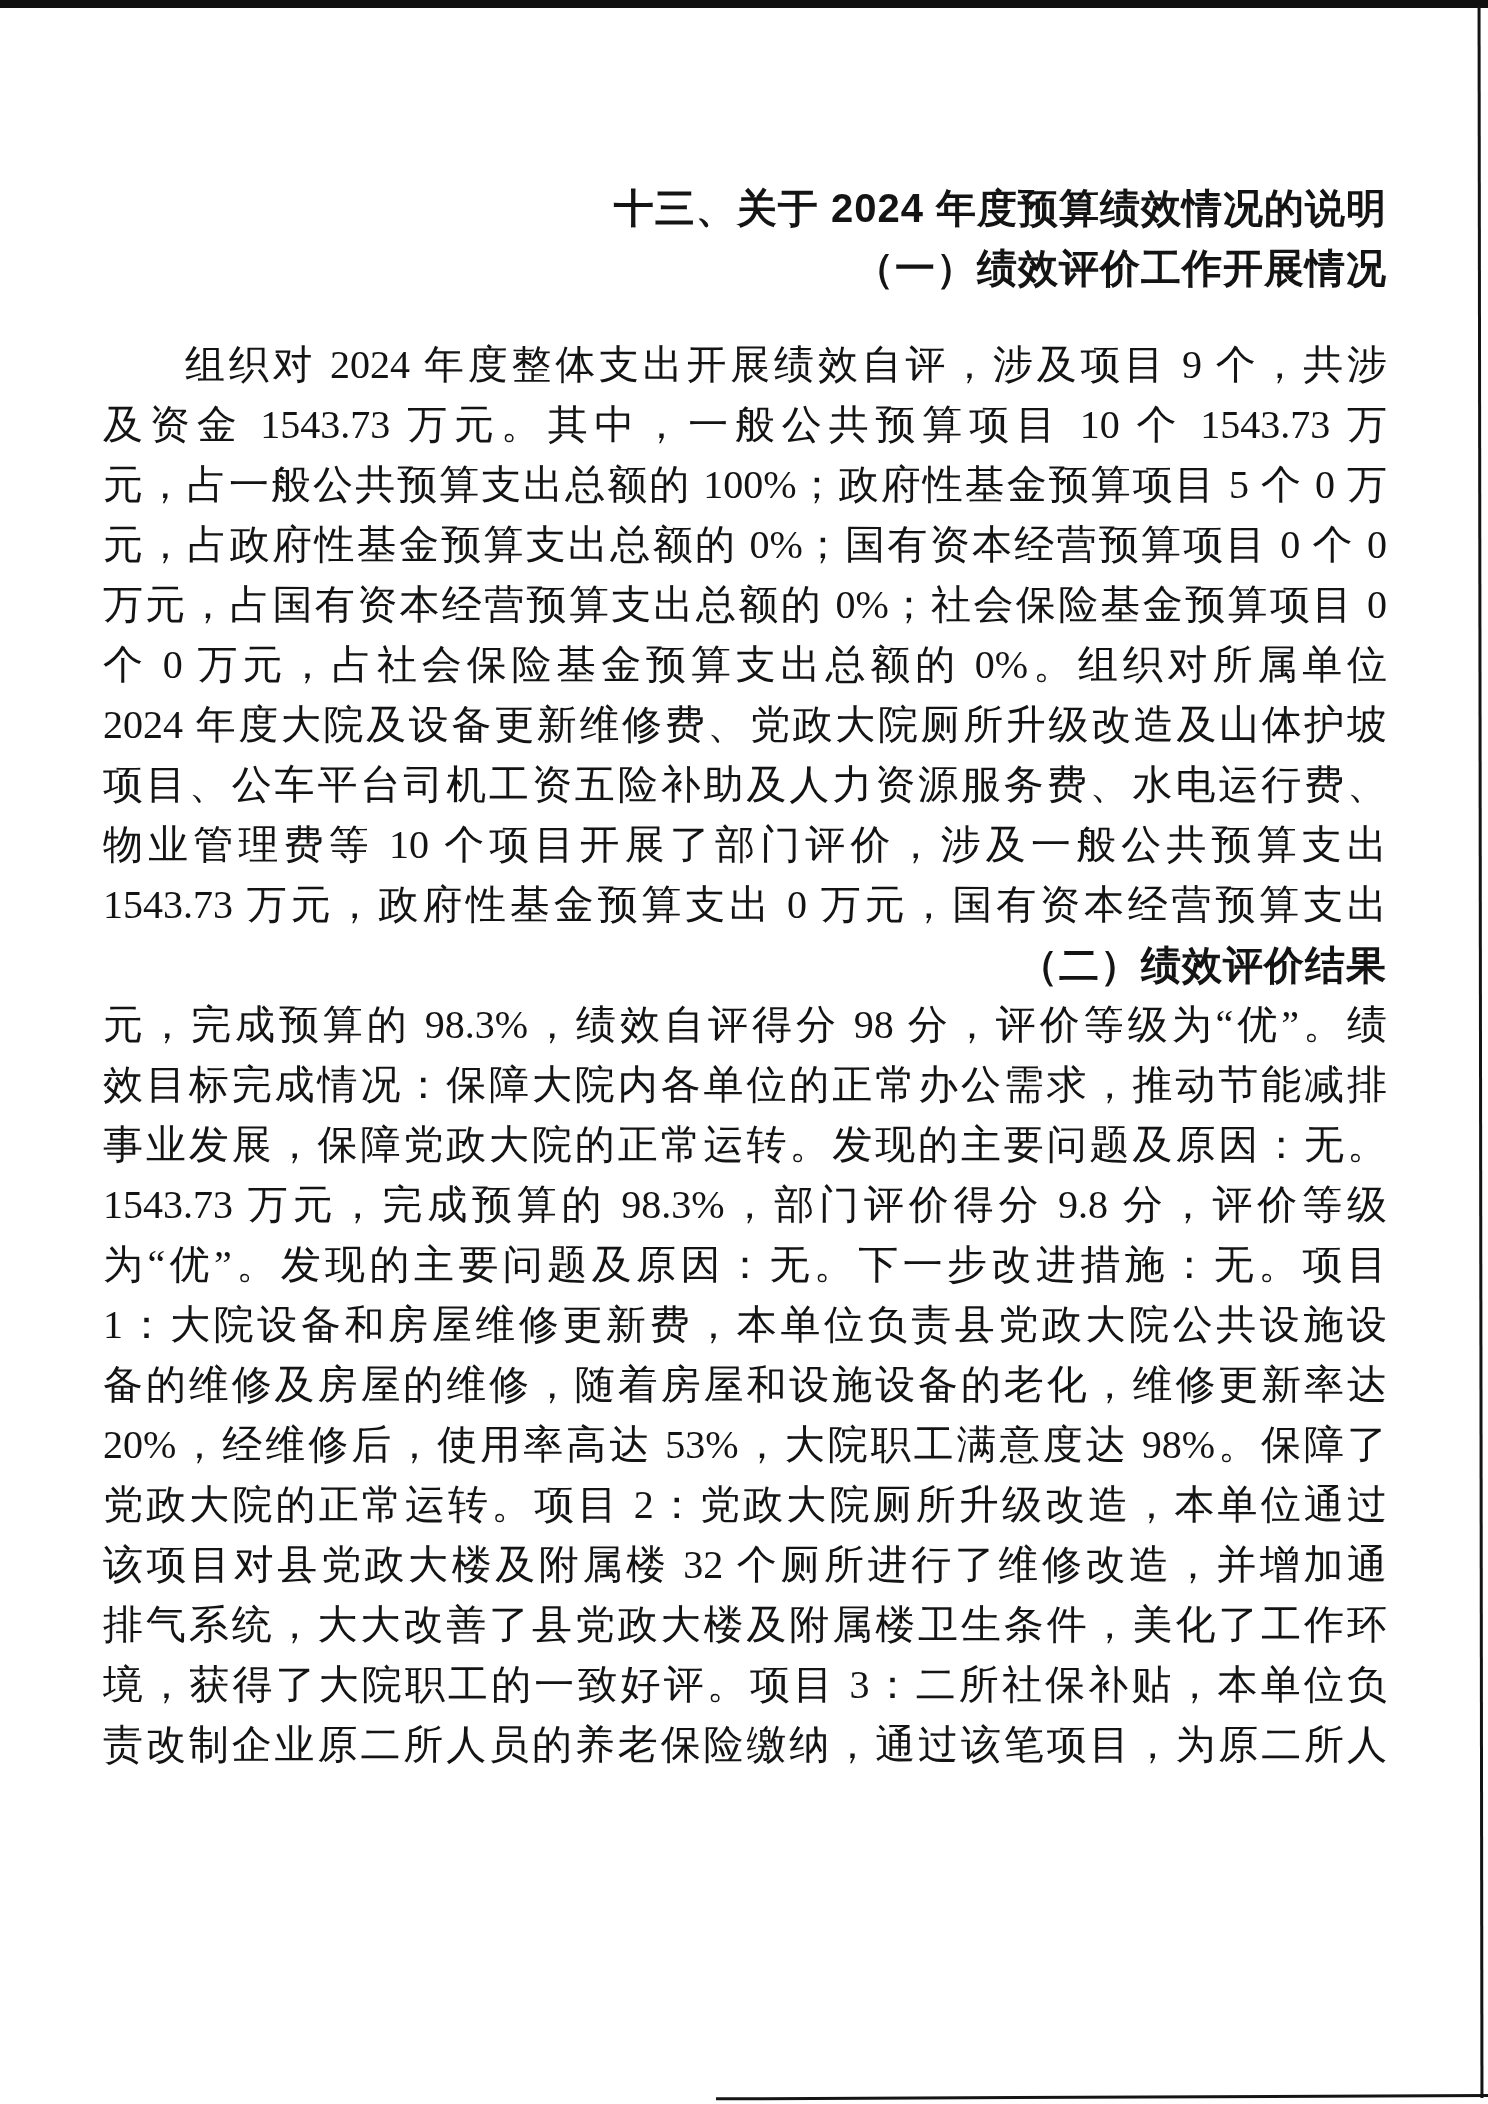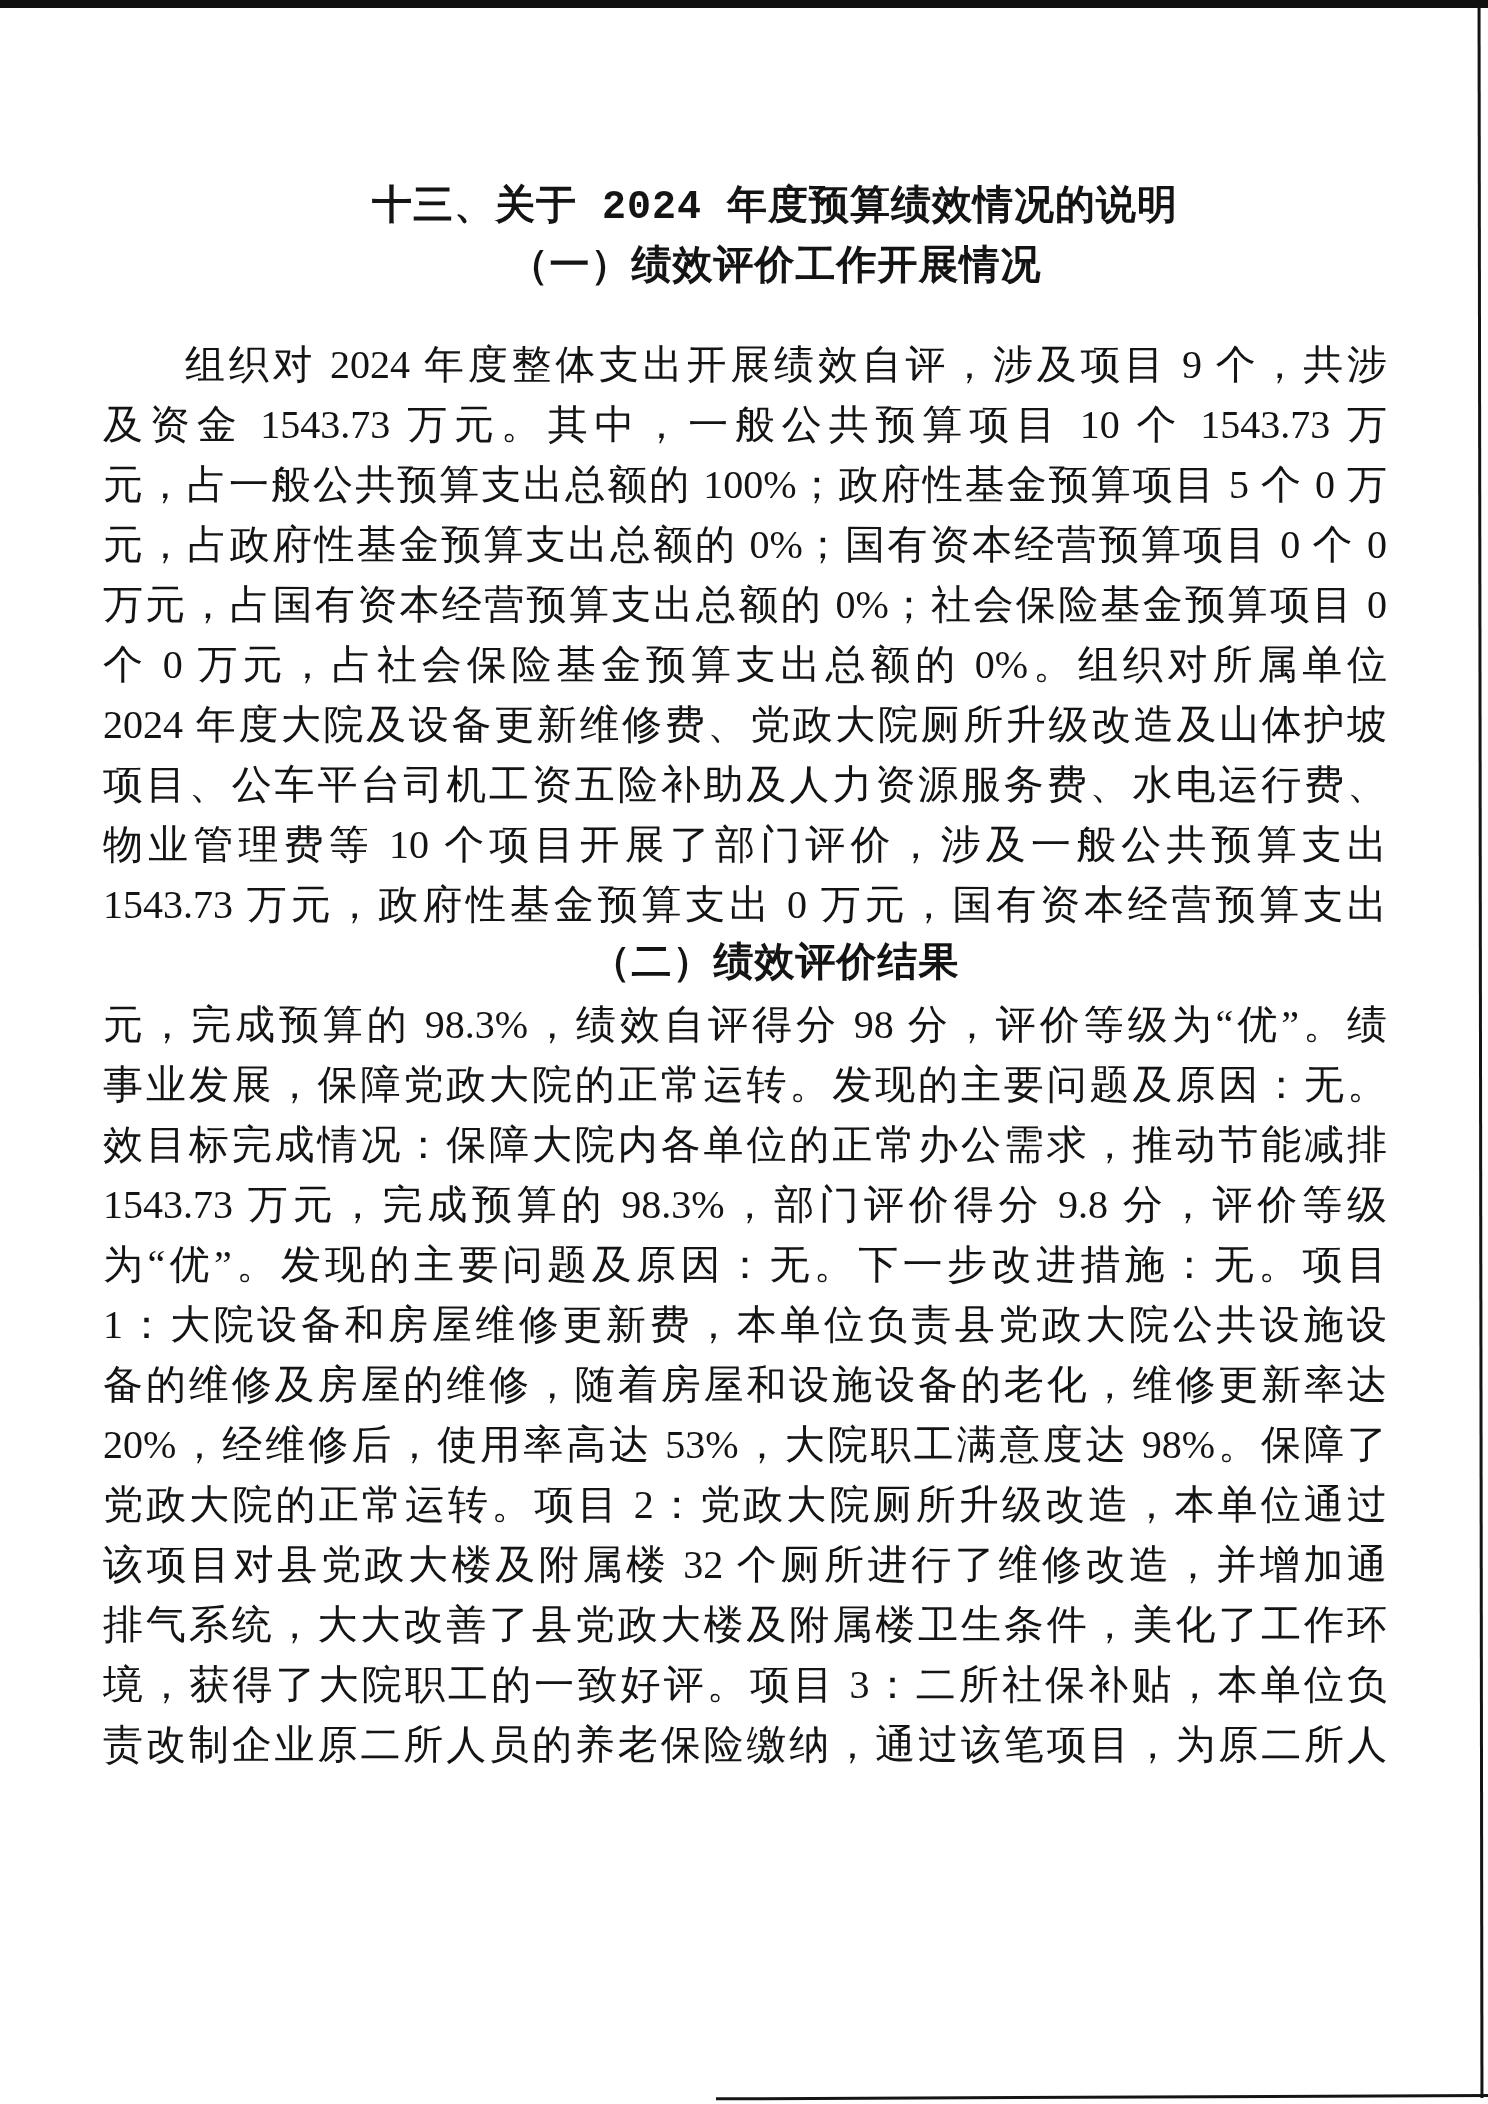--- a/index.html
+++ b/index.html
@@ -32,23 +32,23 @@
     top: 0; left: 0;
     box-sizing: border-box;
     width: 1488px; height: 2104px;
     padding: 178px 101px 0 103px;
     font-family: "Liberation Serif", "DejaVu Serif", serif;
     font-size: 40px;
     line-height: 60px;
     color: #141414;
   }
   .heading {
-    font-family: Liberation Mono, monospace;
+    font-family: Liberation Sans, sans-serif;
     font-weight: 700;
-    text-align: center;
+    text-align: right;
     padding-left: 60px;
     letter-spacing: 1px;
     white-space: nowrap;
   }
   .line {
     text-align: justify;
     text-align-last: justify;
   }
   .line.indent { text-indent: 82px; margin-top: 37px; }
   .line.flush { text-align-last: left; }
@@ -74,22 +74,22 @@
         <div class="line">个 0 万元，占社会保险基金预算支出总额的 0%。组织对所属单位</div>
         <div class="line">2024 年度大院及设备更新维修费、党政大院厕所升级改造及山体护坡</div>
         <div class="line">项目、公车平台司机工资五险补助及人力资源服务费、水电运行费、</div>
         <div class="line">物业管理费等 10 个项目开展了部门评价，涉及一般公共预算支出</div>
         <div class="line">1543.73 万元，政府性基金预算支出 0 万元，国有资本经营预算支出</div>
       </div>
 
     <div class="heading">（二）绩效评价结果</div>
     <div>
         <div class="line">元，完成预算的 98.3%，绩效自评得分 98 分，评价等级为“优”。绩</div>
+        <div class="line">效目标完成情况：保障大院内各单位的正常办公需求，推动节能减排</div>
         <div class="line">事业发展，保障党政大院的正常运转。发现的主要问题及原因：无。</div>
-        <div class="line">效目标完成情况：保障大院内各单位的正常办公需求，推动节能减排</div>
         <div class="line">1543.73 万元，完成预算的 98.3%，部门评价得分 9.8 分，评价等级</div>
         <div class="line">为“优”。发现的主要问题及原因：无。下一步改进措施：无。项目</div>
         <div class="line">1：大院设备和房屋维修更新费，本单位负责县党政大院公共设施设</div>
         <div class="line">备的维修及房屋的维修，随着房屋和设施设备的老化，维修更新率达</div>
         <div class="line">20%，经维修后，使用率高达 53%，大院职工满意度达 98%。保障了</div>
         <div class="line">党政大院的正常运转。项目 2：党政大院厕所升级改造，本单位通过</div>
         <div class="line">该项目对县党政大楼及附属楼 32 个厕所进行了维修改造，并增加通</div>
         <div class="line">排气系统，大大改善了县党政大楼及附属楼卫生条件，美化了工作环</div>
         <div class="line">境，获得了大院职工的一致好评。项目 3：二所社保补贴，本单位负</div>
         <div class="line">责改制企业原二所人员的养老保险缴纳，通过该笔项目，为原二所人</div>

